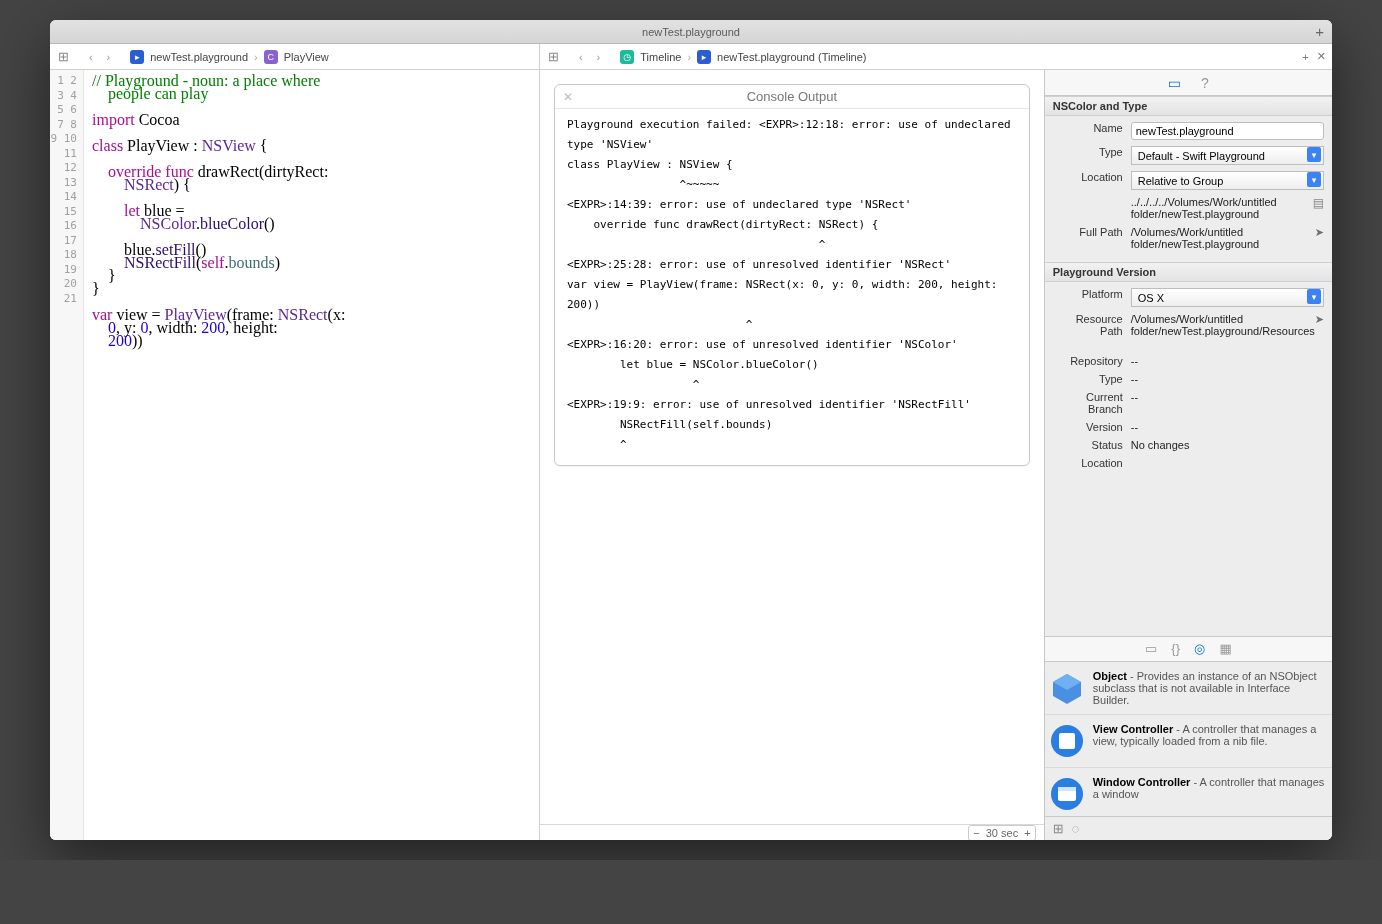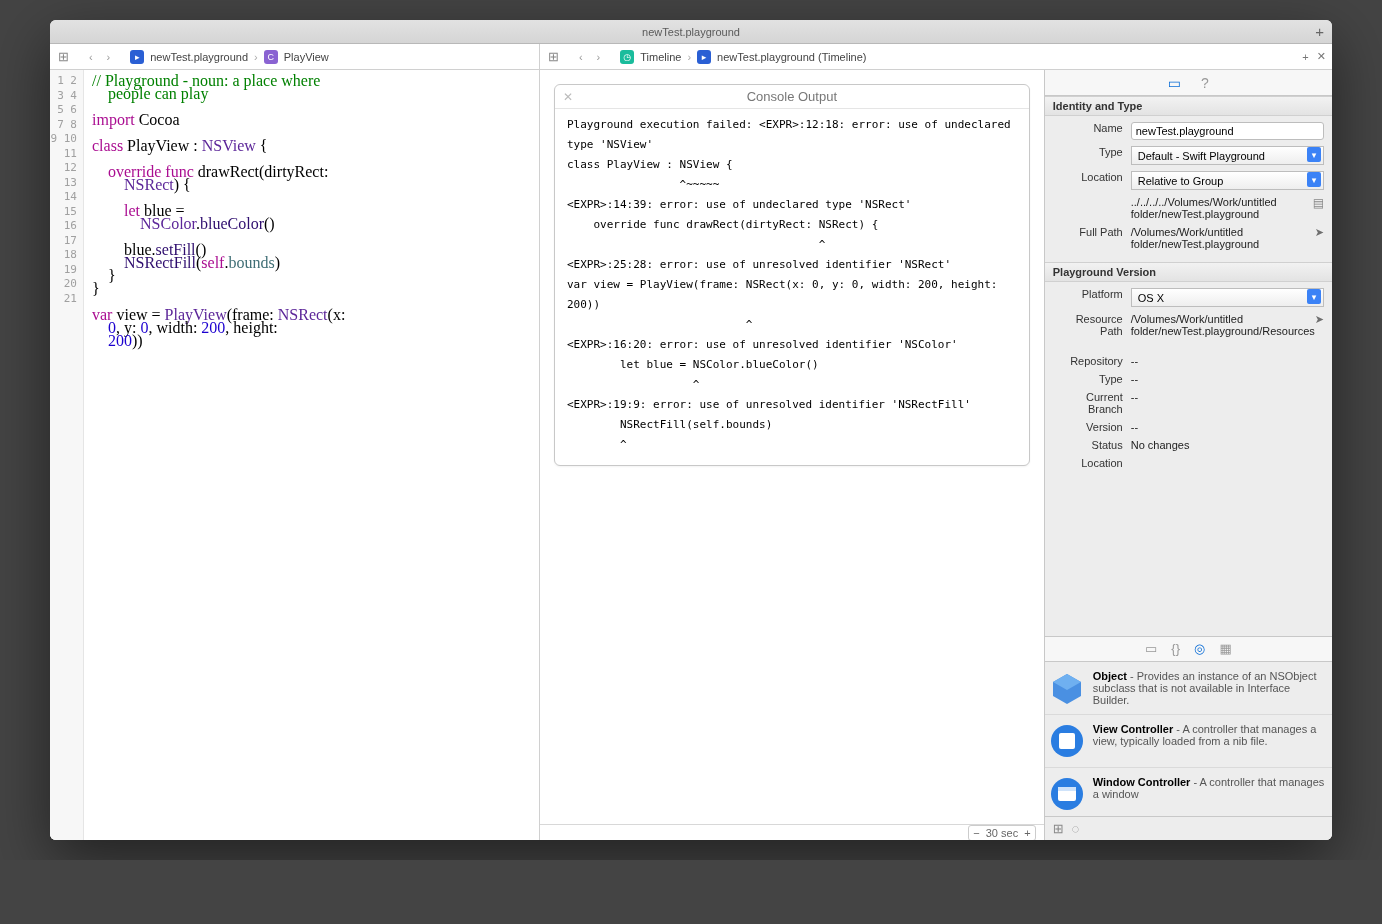--- a/index.html
+++ b/index.html
@@ -354,21 +354,21 @@
         </span>
       </div>
     </div>
 
     <div class="right">
       <div class="inspector-tabs">
         <span class="active">▭</span>
         <span>?</span>
       </div>
 
-      <div class="section-h">Identity and Type</div>
+      <div class="section-h">NSColor and Type</div>
       <div class="section-body">
         <div class="row">
           <div class="lbl">Name</div>
           <div class="val"><input type="text" value="newTest.playground" style=""></div>
         </div>
         <div class="row">
           <div class="lbl">Type</div>
           <div class="val">
               <div class="sel-wrap"><select class="sel-blue"><option>Default - Swift Playground</option></select></div>
             </div>

